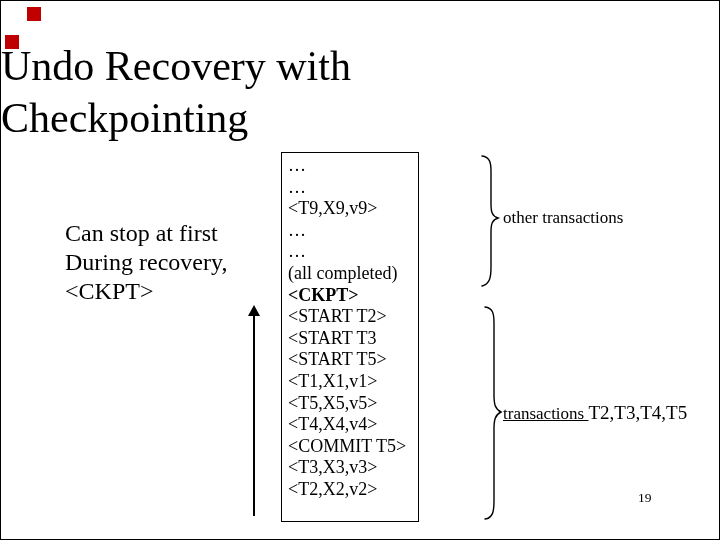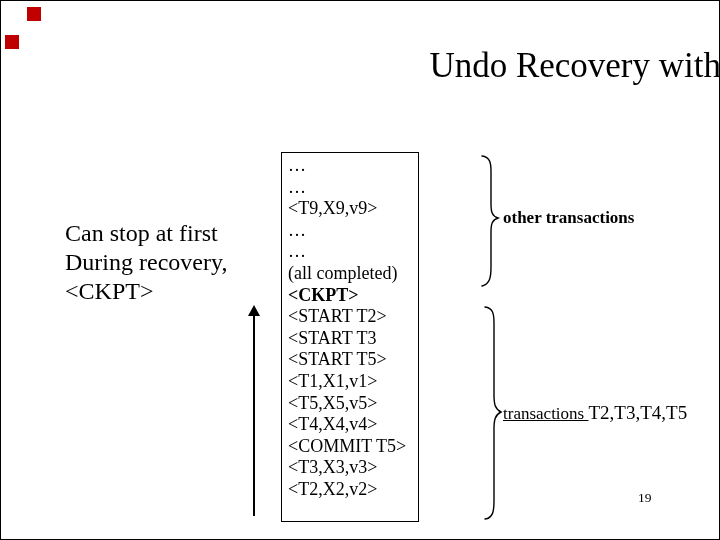--- a/index.html
+++ b/index.html
@@ -18,22 +18,22 @@
     position: absolute;
     width: 14px; height: 14px;
     background: #c00000;
   }
   .deco-square.sq-top  { left: 26px; top: 6px; }
   .deco-square.sq-left { left: 4px;  top: 34px; }
 
   .slide-title {
     position: absolute;
     left: 0; top: 39px; width: 720px;
-    text-align: right;
-    font-size: 35px;
+    text-align: left;
+    font-size: 42px;
     line-height: 52px;
     white-space: nowrap;
   }
 
   .note {
     position: absolute;
     left: 64px; top: 218px;
     font-size: 24px;
     line-height: 29px;
     white-space: nowrap;
@@ -74,21 +74,20 @@
     position: absolute;
     left: 0; top: 0; width: 720px; height: 540px;
     pointer-events: none;
   }
 
   .brace-label-top {
     position: absolute;
     left: 502px; top: 207px;
     font-size: 17px;
     white-space: nowrap;
-    font-weight: bold;
   }
   .brace-label-bottom {
     position: absolute;
     left: 502px; top: 401px;
     white-space: nowrap;
   }
   .brace-label-bottom .txt-small { font-size: 17px; text-decoration: underline; }
   .brace-label-bottom .txt-large { font-size: 19px; text-align: center; }
 
   .page-number {
@@ -98,20 +97,21 @@
   }
 </style>
 </head>
 <body>
 
 <div class="deco-square sq-top" style="background-color: rgb(192, 0, 0);"></div>
 <div class="deco-square sq-left" style="background-color: rgb(192, 0, 0);"></div>
 
 <div class="slide-title">
   <div>Undo Recovery with</div>
+  <div>Checkpointing</div>
 </div>
 
 <div class="note">
   <div>Can stop at first</div>
   <div>During recovery,</div>
   <div>&lt;CKPT&gt;</div>
 </div>
 
 <div class="log-box">
   <div class="log-line">…</div>

